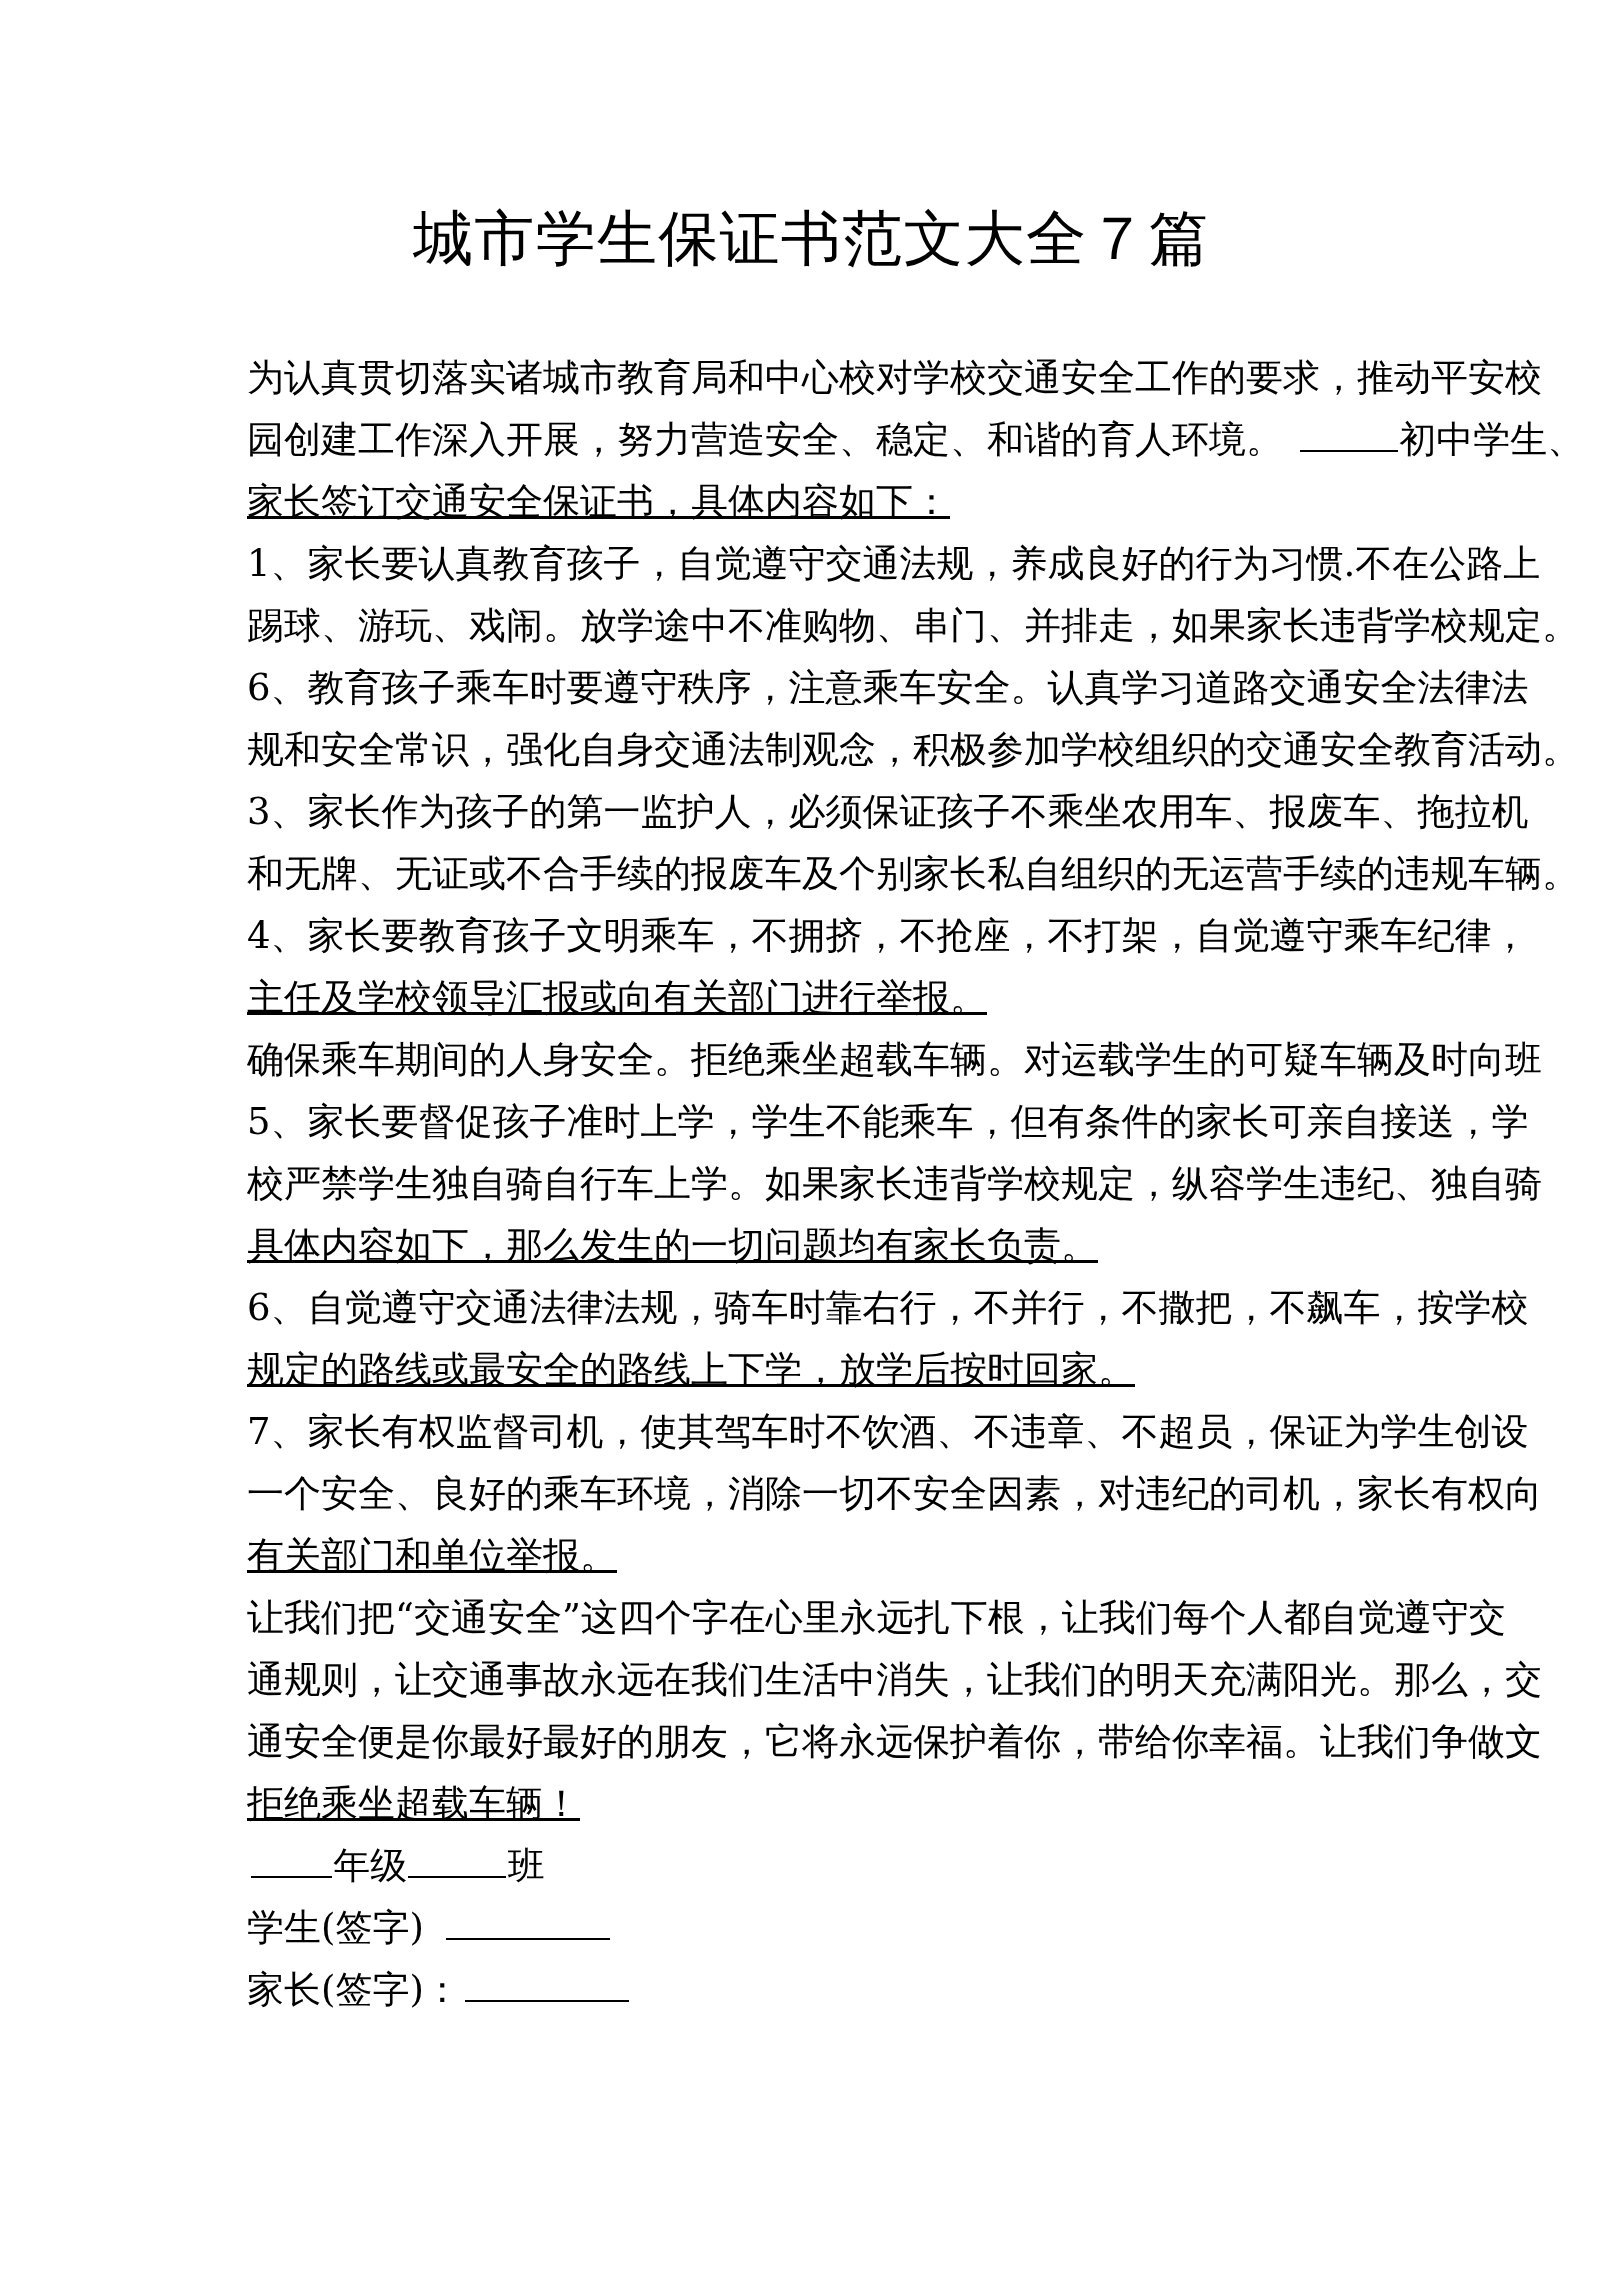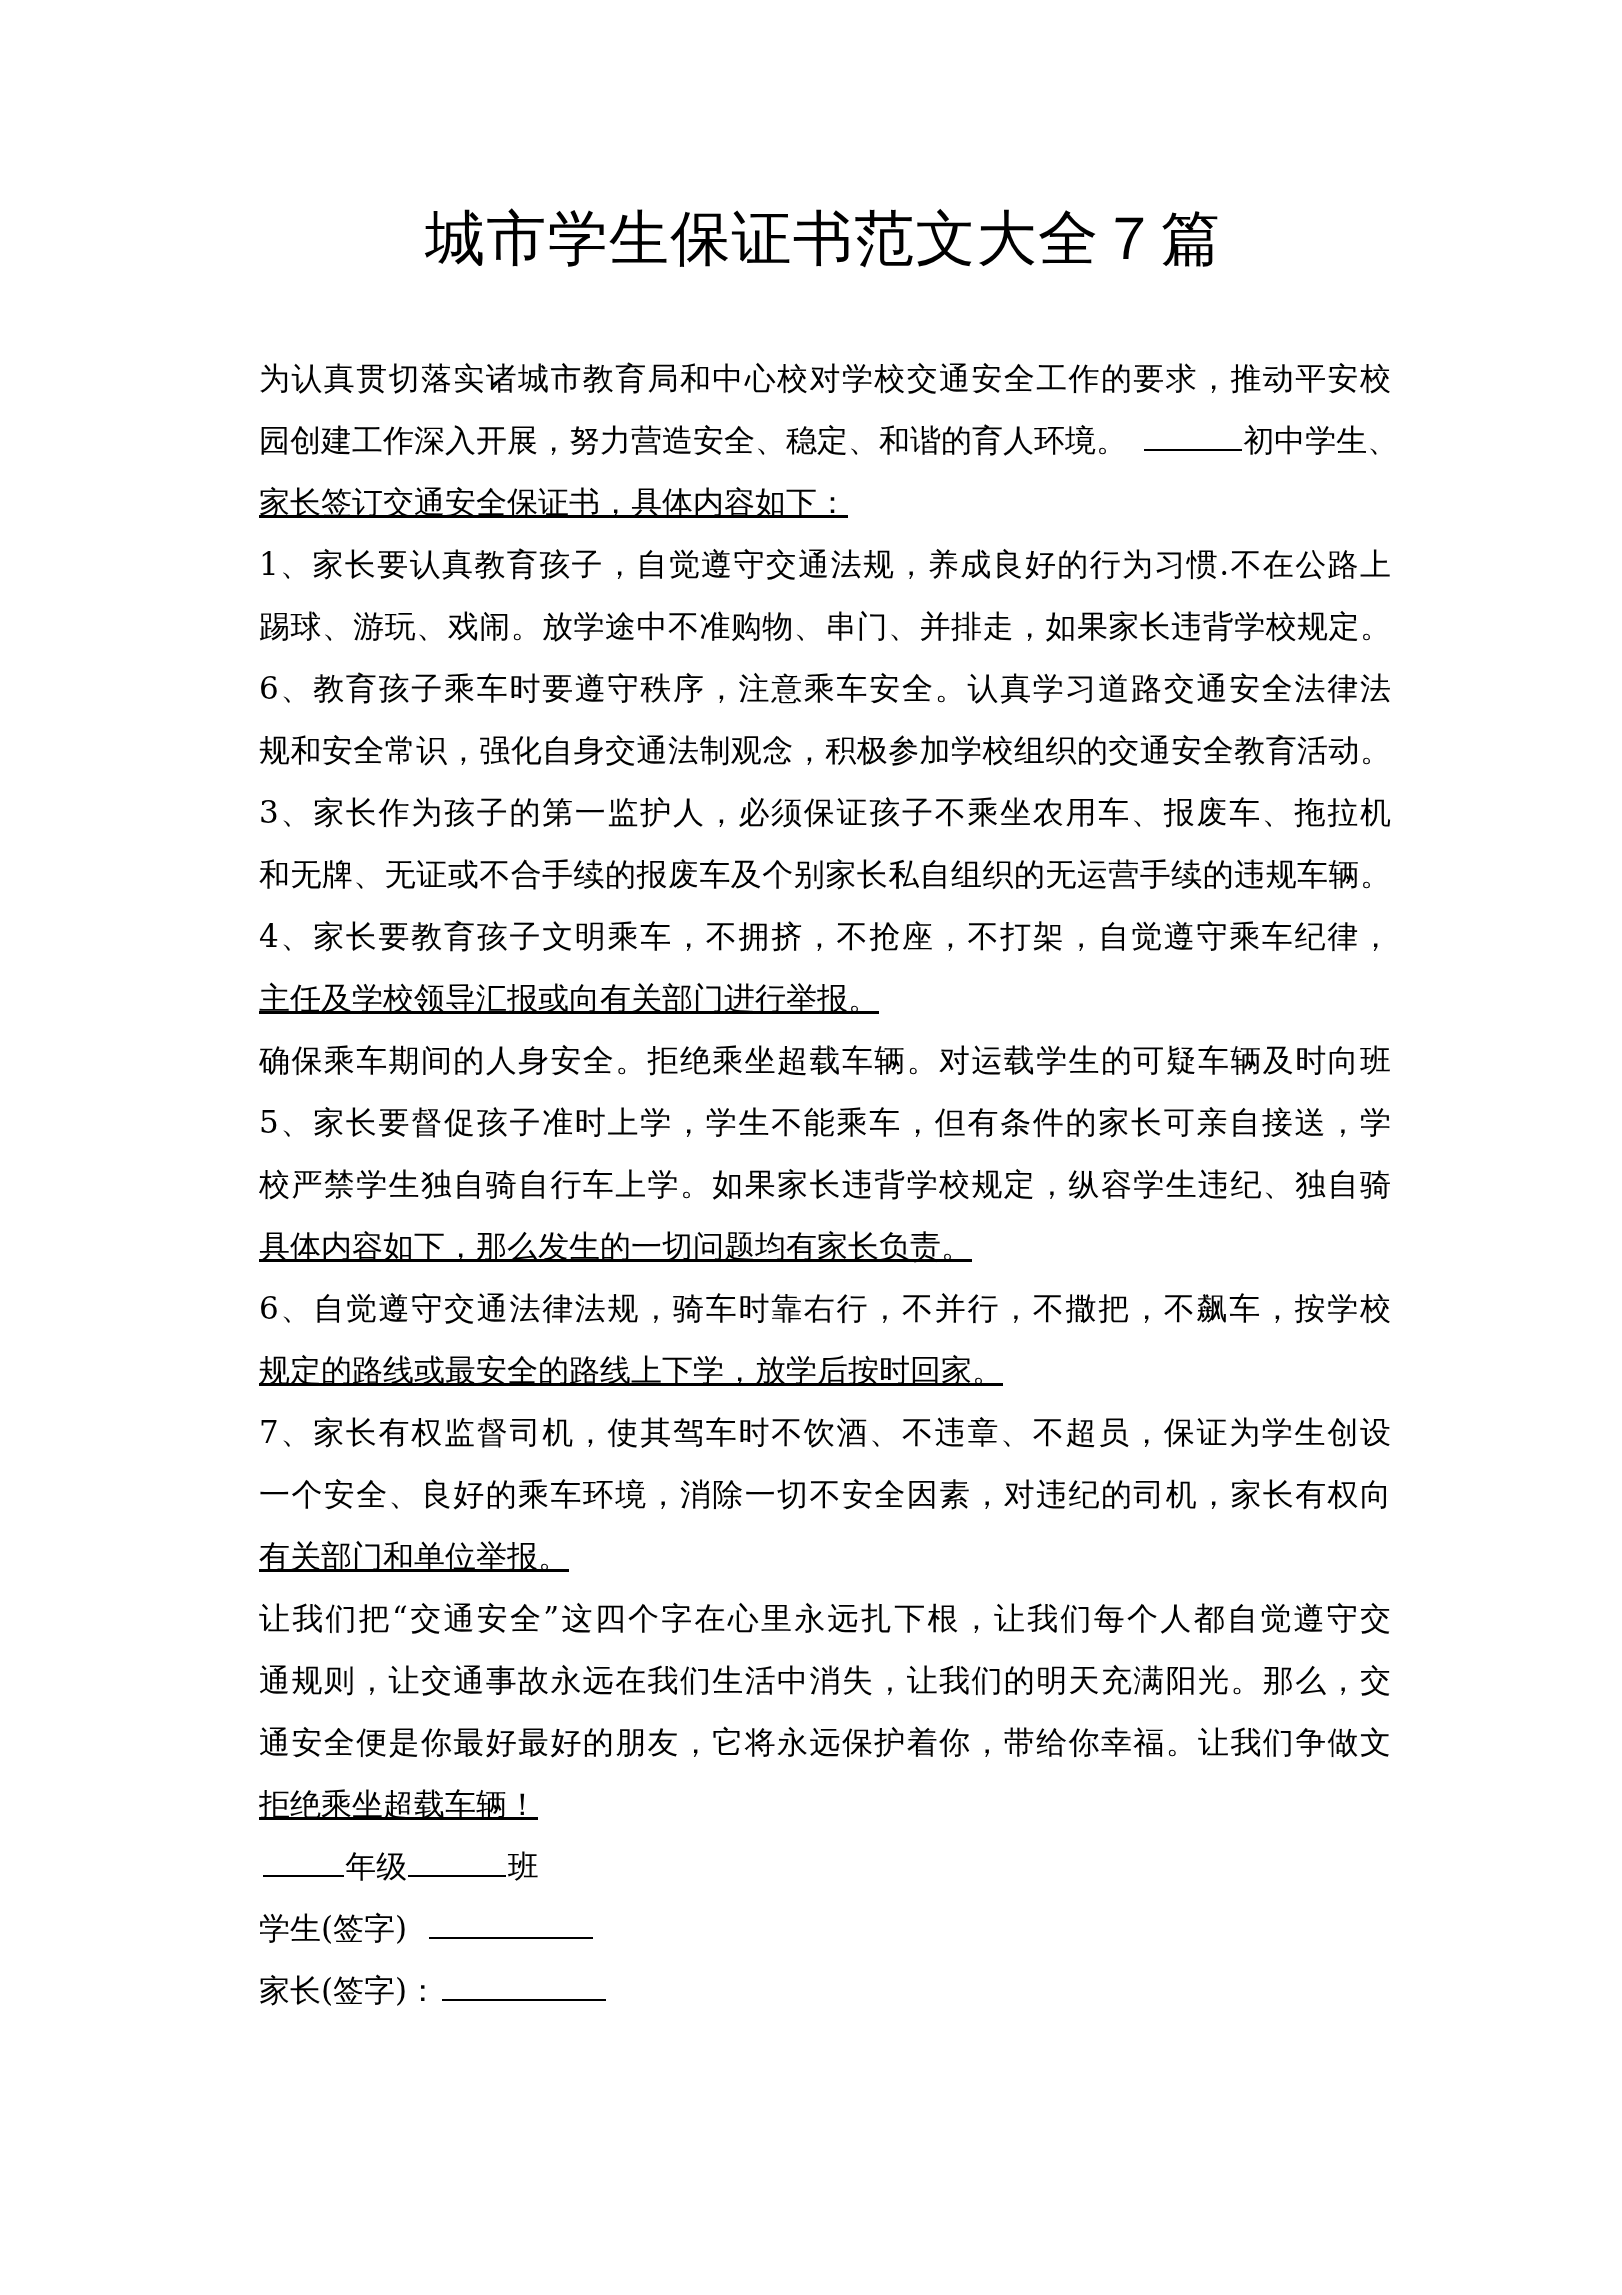--- a/index.html
+++ b/index.html
@@ -10,21 +10,21 @@
     body {
       width: 1623px;
       height: 2295px;
       position: relative;
       overflow: hidden;
       color: #000000;
       font-family: "DejaVu Serif", "Liberation Serif", serif;
     }
     .page {
       position: absolute;
-      left: 12px;
+      left: 0;
       top: 0;
       width: 1515px;
       height: 2295px;
       background: #ffffff;
     }
     .title {
       position: absolute;
       left: 0;
       top: 196px;
       width: 1623px;
@@ -33,21 +33,21 @@
       line-height: 85px;
       letter-spacing: 1.3px;
       font-weight: normal;
       margin: 0;
     }
     .body {
       position: absolute;
       left: 247px;
       top: 347px;
       width: 1132px;
-      font-size: 31px;
+      font-size: 37px;
       line-height: 62px;
     }
     .line {
       display: block;
       white-space: nowrap;
       height: 62px;
       text-align: justify;
       text-align-last: justify;
     }
     .line.short {

